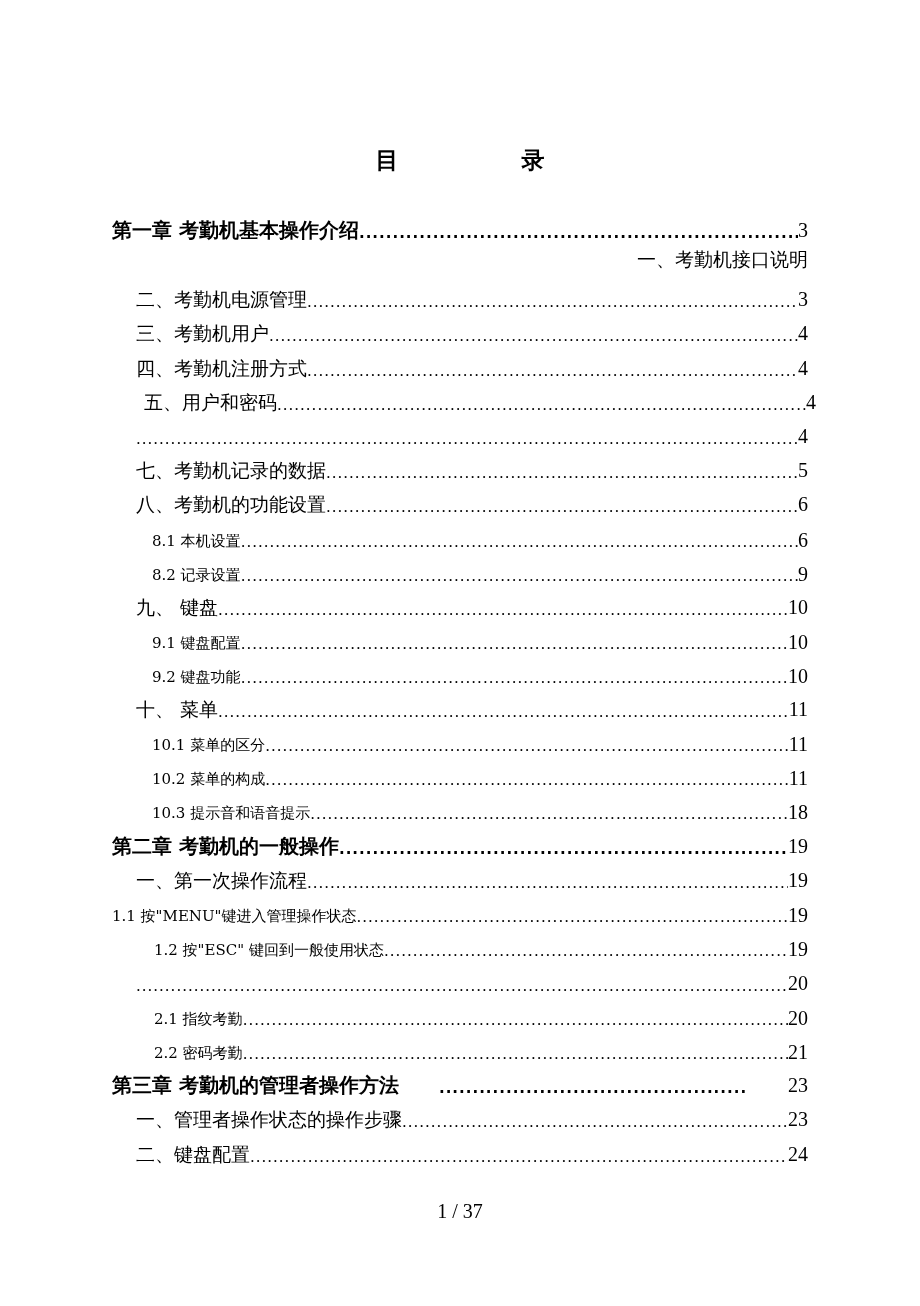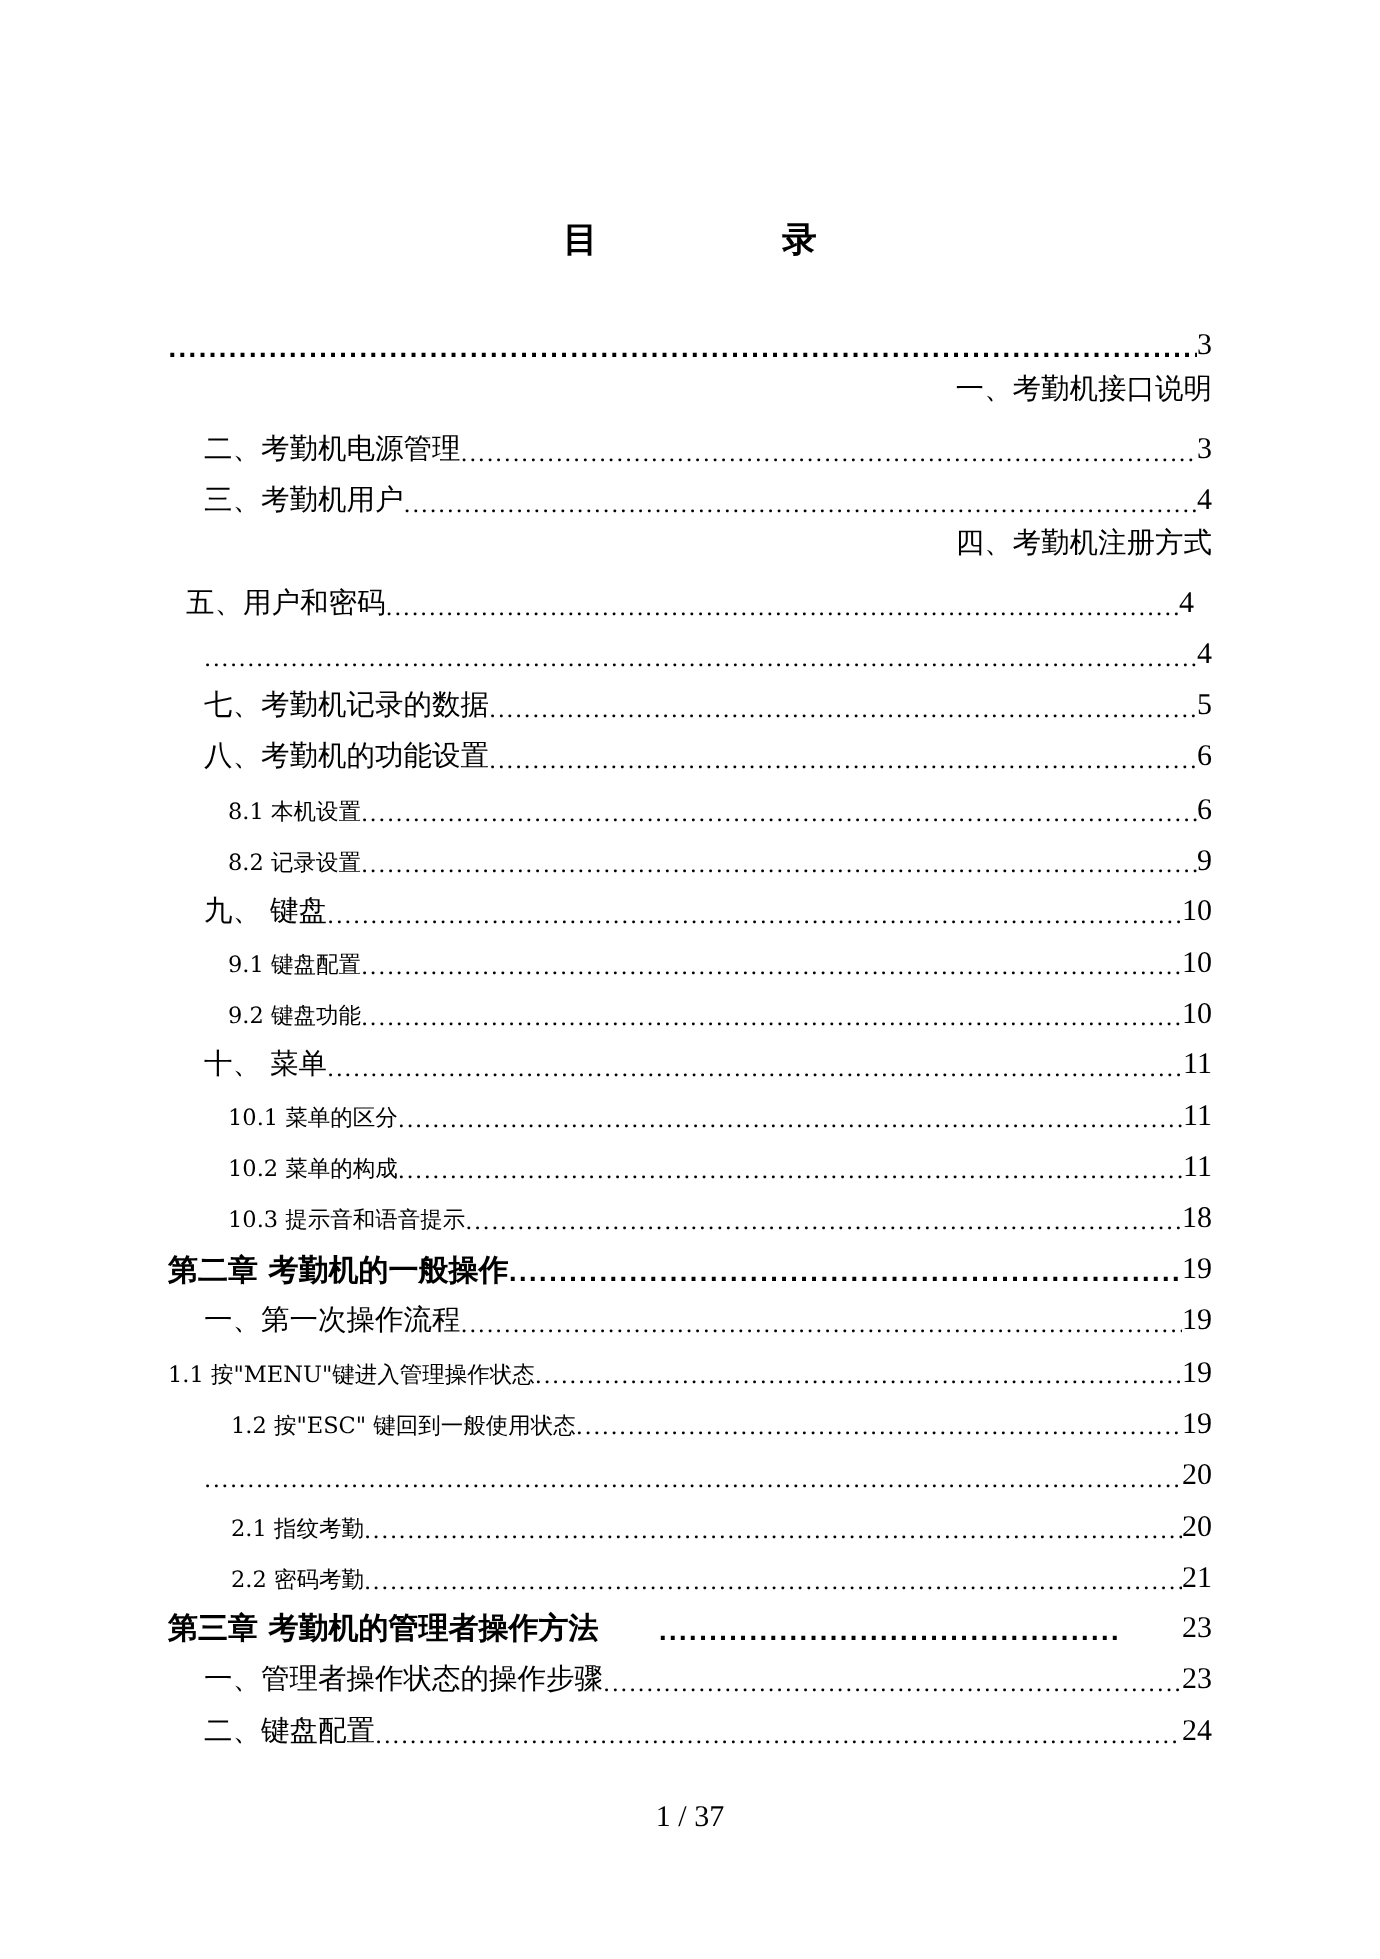--- a/index.html
+++ b/index.html
@@ -23,44 +23,45 @@
     .footer { position: absolute; top: 1200px; left: 0; width: 920px; text-align: center;
               font-family: "Liberation Serif", "DejaVu Serif", serif; font-size: 20px; }
   </style>
 </head>
 <body>
 
 <div class="title">目　录</div>
 
 <div class="toc">
   <div class="row lvl-ch" style="top:0px;left:112px;width:696px;">
+    <span class="label">第一章  考勤机基本操作介绍</span>
     <span class="leader"></span>
     <span class="page">3</span>
   </div>
   <div class="row lvl-1" style="top:35px;left:136px;width:672px;flex-direction:column;">
     <span class="label">一、考勤机接口说明</span>
     <span class="leader"></span>
     <span class="page">3</span>
   </div>
   <div class="row lvl-1" style="top:69px;left:136px;width:672px;">
     <span class="label">二、考勤机电源管理</span>
     <span class="leader"></span>
     <span class="page">3</span>
   </div>
   <div class="row lvl-1" style="top:103px;left:136px;width:672px;">
     <span class="label">三、考勤机用户</span>
     <span class="leader"></span>
     <span class="page">4</span>
   </div>
-  <div class="row lvl-1" style="top:138px;left:136px;width:672px;flex-direction:column;">
+  <div class="row lvl-1" style="top:138px;left:136px;width:672px;">
     <span class="label">四、考勤机注册方式</span>
     <span class="leader"></span>
     <span class="page">4</span>
   </div>
-  <div class="row lvl-1" style="top:172px;left:124px;width:672px;align-items:flex-end;">
+  <div class="row lvl-1" style="top:172px;left:144px;width:672px;align-items:flex-end;">
     <span class="label">五、用户和密码</span>
     <span class="leader"></span>
     <span class="page">4</span>
   </div>
   <div class="row lvl-1" style="top:206px;left:136px;width:672px;">
     <span class="leader"></span>
     <span class="page">4</span>
   </div>
   <div class="row lvl-1" style="top:240px;left:136px;width:672px;">
     <span class="label">七、考勤机记录的数据</span>

